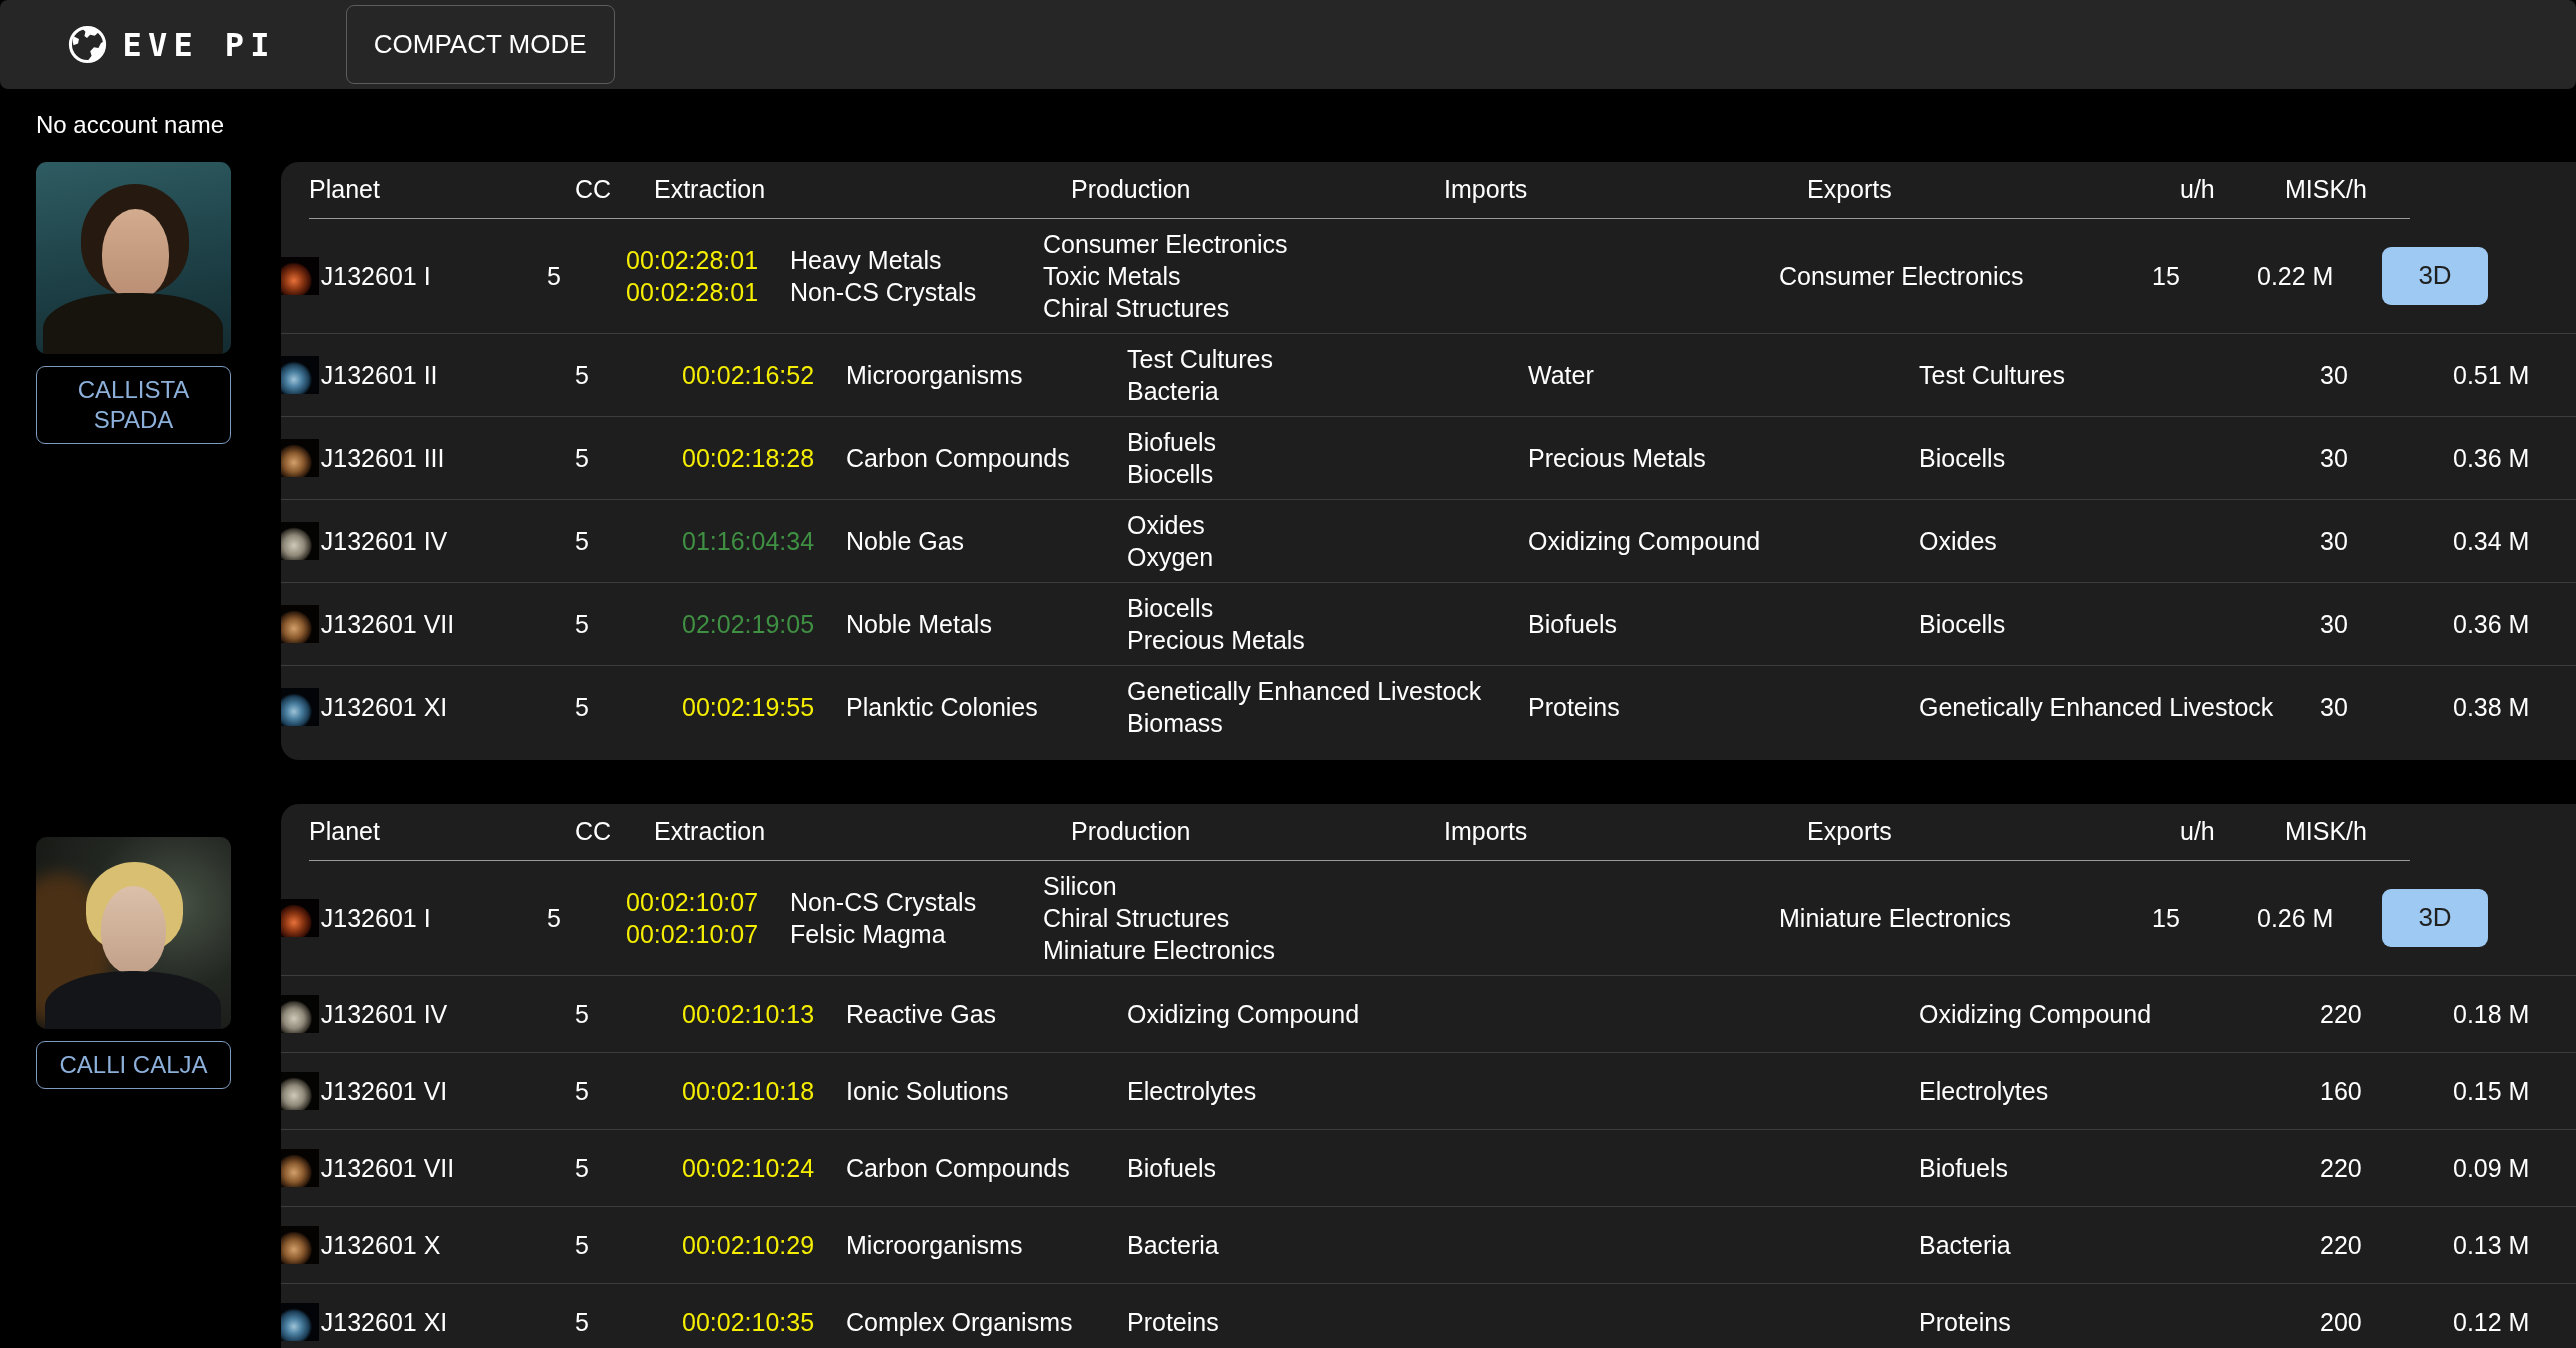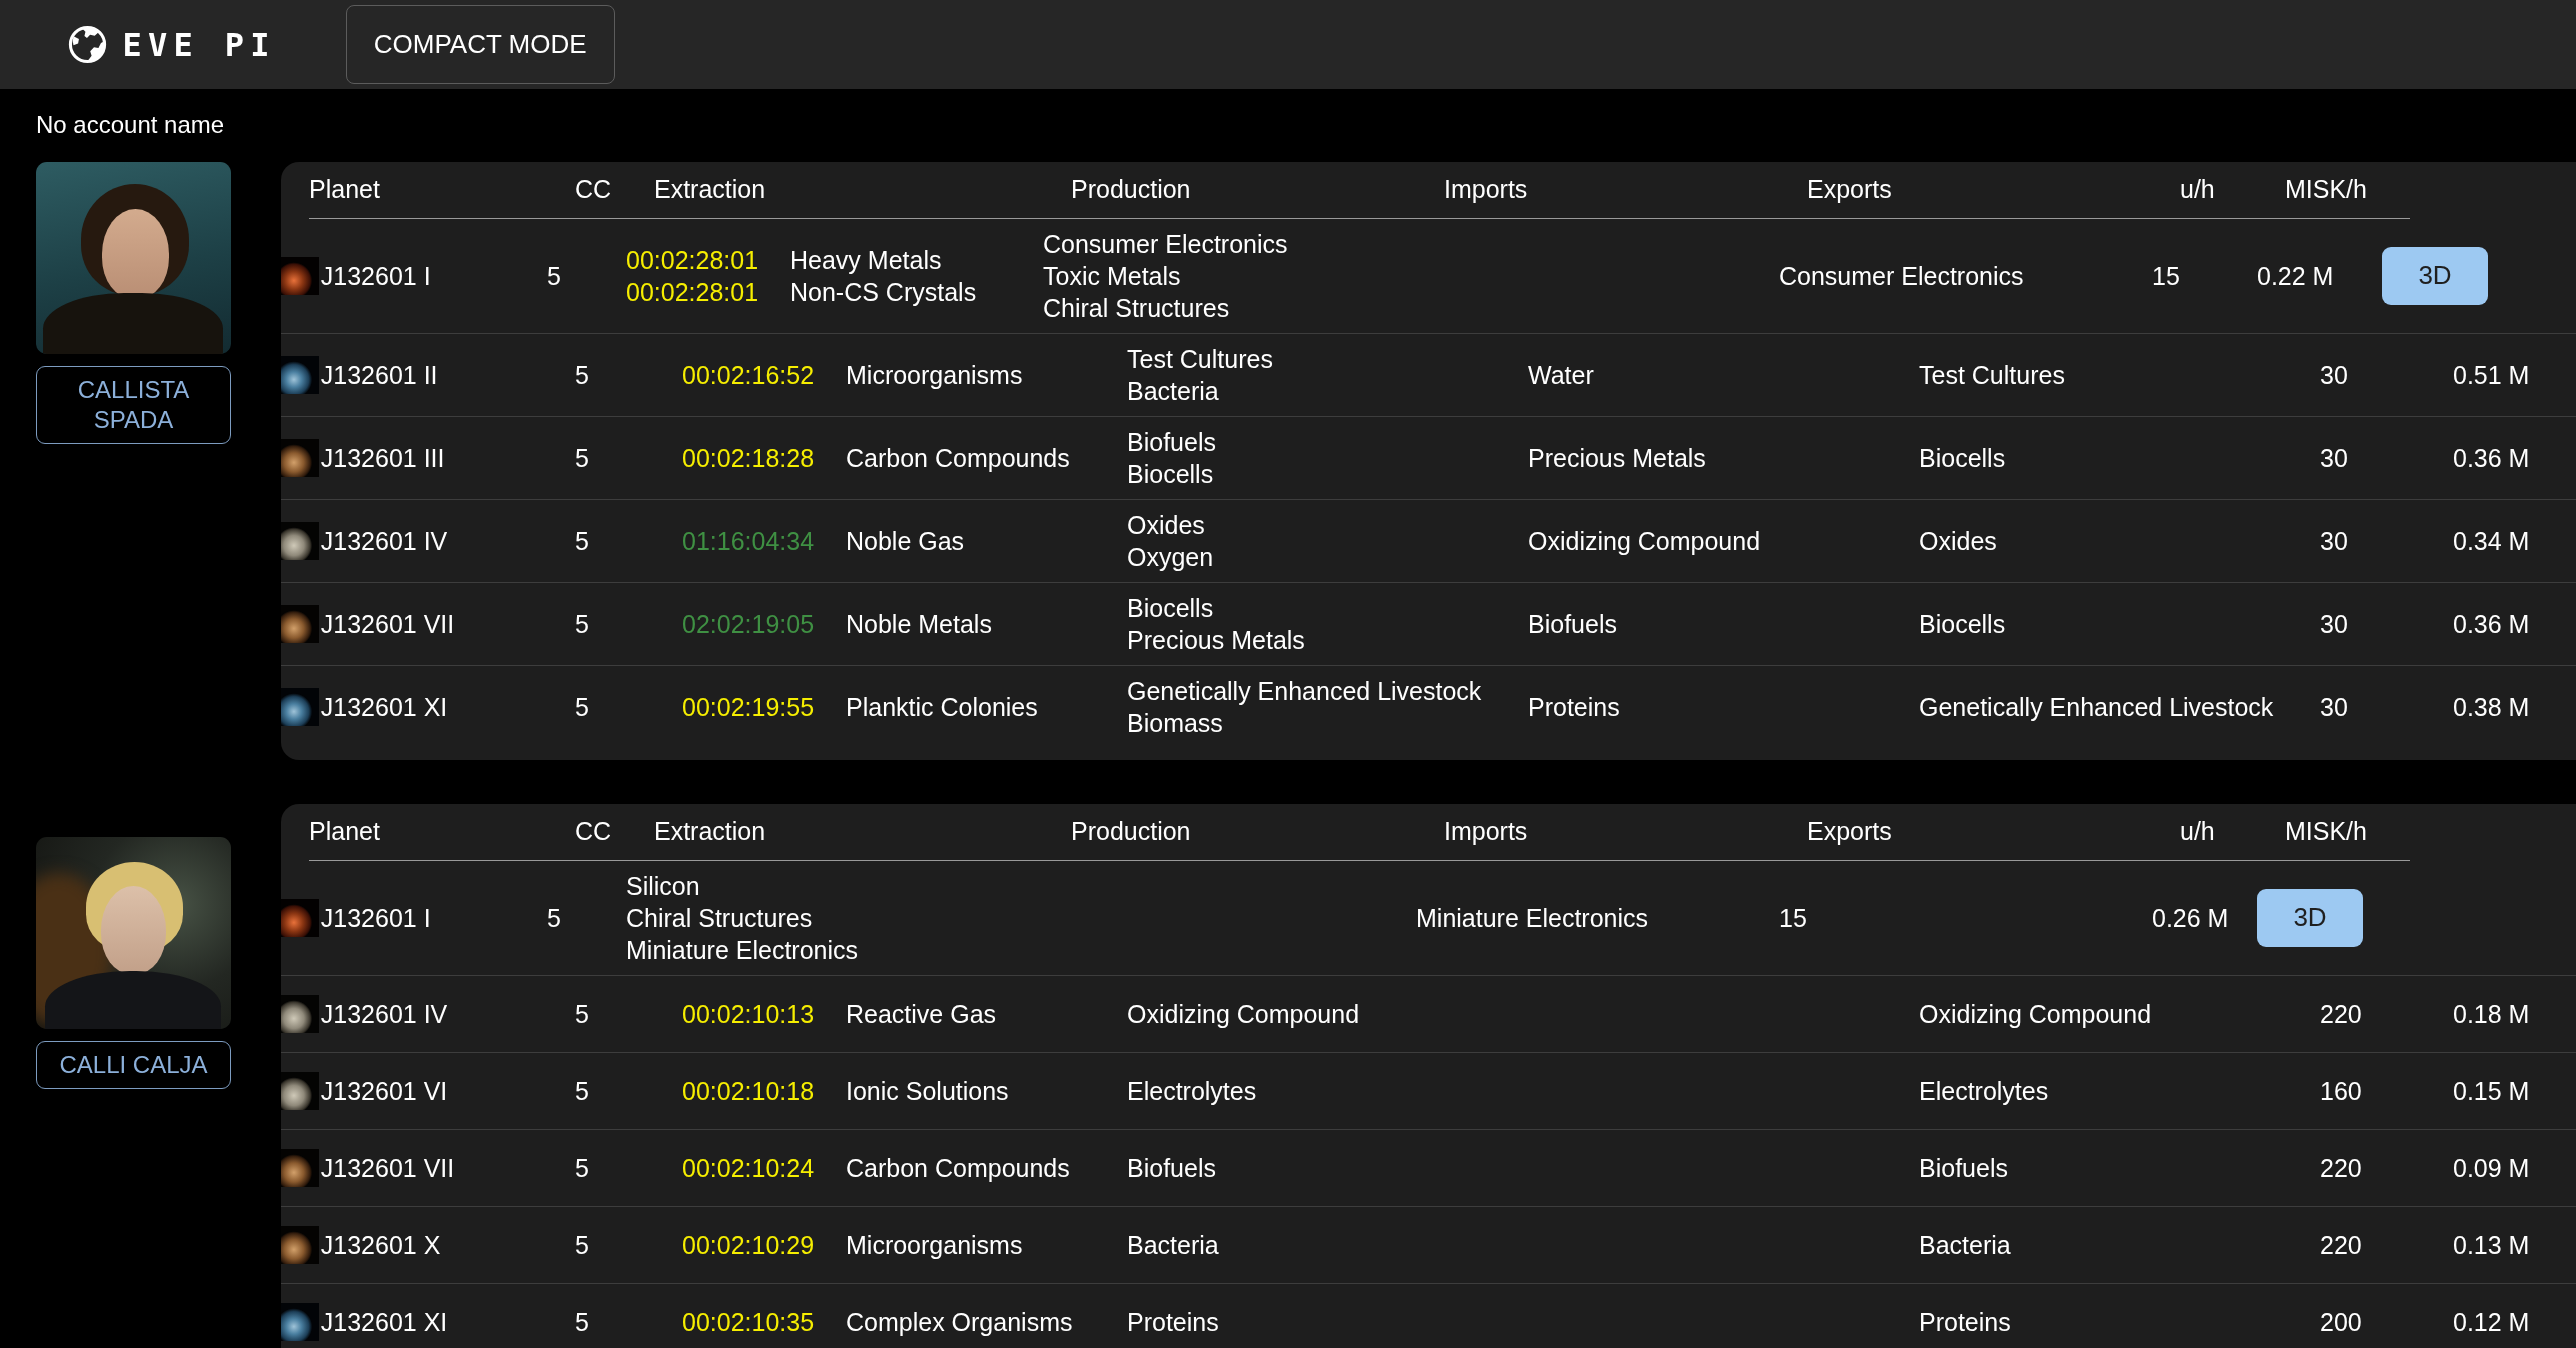--- a/index.html
+++ b/index.html
@@ -1,20 +1,20 @@
 <!DOCTYPE html>
 <html style="--timer-yellow: #f6ee00; --timer-green: #3f9043; --button-bg: #9dc9f2; --name-text: #8cb0da; --name-border: #7d9cc0;font-size:14.4px"><head>
 <meta charset="utf-8">
 <style>
   * { margin:0; padding:0; box-sizing:border-box; }
   html,body { width:2576px; height:1348px; overflow:hidden; background:#000; }
   body { font-family:"Liberation Sans", sans-serif; color:#fff; }
 
   
-  .navbar { height:89px; background:#262626; display:flex; align-items:center; padding-left:67px; }
+  .navbar { height:89px; background:#262626; display:flex; align-items:center; padding-left:67px;border-radius:8px; }
   .brand { display:flex; align-items:center; gap:14.4px; margin-right:52px; }
   .brand-text { font-family:"DejaVu Sans Mono", monospace; font-weight:bold; font-size:32px;
                 letter-spacing:6.3px; color:#fff; white-space:pre; }
   .nav-links { display:flex; list-style:none; align-items:center; gap:31px; }
   .nav-links li { font-size:26px; color:#fff; cursor:pointer; white-space:nowrap; }
   .compact-box { margin-left:18px; height:79px; display:flex; align-items:center;
                  border:0.9px solid #5c5c5c; border-radius:8px; padding:0 27px; font-size:26px; cursor:pointer; }
 
   
   .account-banner { margin:21.6px 0 0 36px; font-size:24px; color:#fff; }
@@ -291,20 +291,24 @@
           <div class="hcell">MISK/h</div>
           <div class="hcell no-line"></div>
         </div>
 
   <div class="grid-row trow">
     <div class="cell planet-cell">
       <span class="planet-icon p-lava"></span>
       <span class="planet-name">J132601 I</span>
     </div>
     <div class="cell cc-cell">5</div>
+    <div class="cell ext-cell">
+            <div class="ext-line"><span class="timer timer-yellow">00:02:10:07</span><span>Non-CS Crystals</span></div>
+            <div class="ext-line"><span class="timer timer-yellow">00:02:10:07</span><span>Felsic Magma</span></div>
+          </div>
     <div class="cell prod-cell">
             <div>Silicon</div>
             <div>Chiral Structures</div>
             <div>Miniature Electronics</div>
           </div>
     <div class="cell imp-cell"></div>
     <div class="cell exp-cell">
             <div>Miniature Electronics</div>
           </div>
     <div class="cell uh-cell">15</div>

